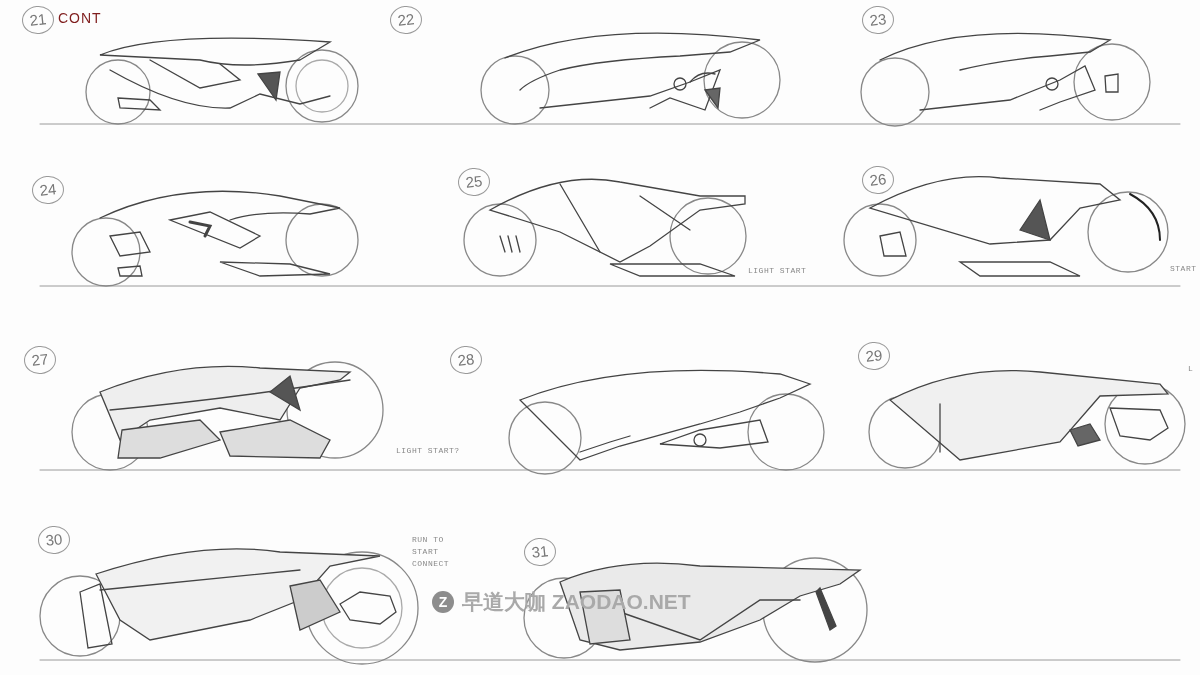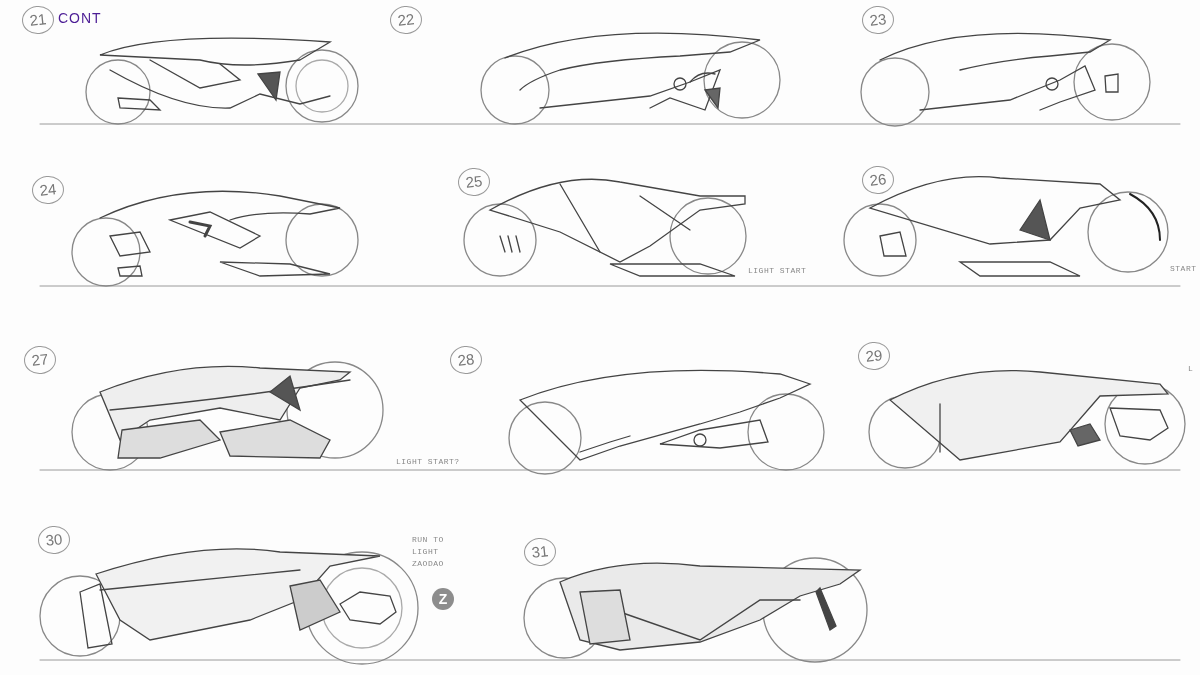--- a/index.html
+++ b/index.html
@@ -1,21 +1,21 @@
 <!DOCTYPE html>
 <html><head>
 <meta charset="utf-8">
 <style>
   html,body{margin:0;padding:0;background:#fff;}
   body{width:1200px;height:675px;position:relative;overflow:hidden;font-family:"Liberation Sans",sans-serif;}
   .sheet{position:absolute;left:0;top:0;width:1200px;height:675px;background:#fdfdfd;}
   svg{position:absolute;left:0;top:0;}
   .num{position:absolute;font-family:"Liberation Sans",sans-serif;font-size:15px;color:#777;border:1.2px solid #999;border-radius:50%;width:30px;height:26px;line-height:26px;text-align:center;transform:rotate(-6deg);}
   .note{position:absolute;font-family:Liberation Mono, monospace;font-size:8px;color:#888;letter-spacing:0.5px;}
-  .cont{position:absolute;font-size:14px;color:#4c1d95;letter-spacing:1px;}
+  .cont{position:absolute;font-size:14px;color:#7f1d1d;letter-spacing:1px;}
   .watermark{position:absolute;left:432px;top:588px;display:flex;align-items:center;gap:8px;color:#a9a9a9;font-size:21px;font-weight:bold;}
   .wm-icon{width:22px;height:22px;border-radius:50%;background:#8d8d8d;color:#fff;font-size:14px;line-height:22px;text-align:center;}
 </style>
 </head>
 <body>
 
 <div class="sheet">
 
 <svg width="1200" height="675" viewBox="0 0 1200 675" fill="none" stroke="#444" stroke-width="1.3" stroke-linecap="round">
 
@@ -139,25 +139,26 @@
 <div class="num" style="left:22px;top:6px;">21</div>
 <div class="cont" style="left:58px;top:10px;">CONT</div>
 <div class="num" style="left:390px;top:6px;">22</div>
 <div class="num" style="left:862px;top:6px;">23</div>
 <div class="num" style="left:32px;top:176px;">24</div>
 <div class="num" style="left:458px;top:168px;">25</div>
 <div class="note" style="left:748px;top:266px;">LIGHT START</div>
 <div class="num" style="left:862px;top:166px;">26</div>
 <div class="note" style="left:1170px;top:264px;">START</div>
 <div class="num" style="left:24px;top:346px;">27</div>
-<div class="note" style="left:396px;top:446px;margin-top:11px;">LIGHT START?</div>
+<div class="note" style="left:396px;top:446px;">LIGHT START?</div>
 <div class="num" style="left:450px;top:346px;">28</div>
 <div class="num" style="left:858px;top:342px;">29</div>
 <div class="note" style="left:1188px;top:364px;">L</div>
 <div class="num" style="left:38px;top:526px;">30</div>
-<div class="note" style="left:412px;top:534px;width:60px;line-height:12px;">RUN TO LIGHT ZAODAO</div>
+<div class="note" style="left:412px;top:534px;width:60px;line-height:12px;">RUN TO START CONNECT</div>
 <div class="num" style="left:524px;top:538px;">31</div>
 
 <div class="watermark">
   <div class="wm-icon">Z</div>
+  <span>早道大咖 ZAODAO.NET</span>
 </div>
 
 </div>
 
 </body></html>

